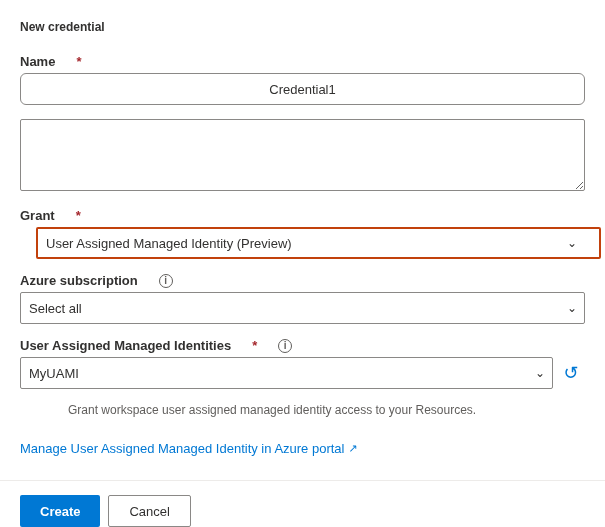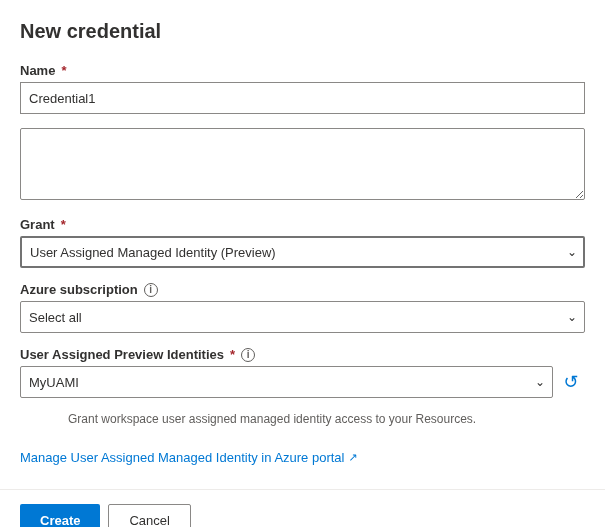--- a/index.html
+++ b/index.html
@@ -16,34 +16,34 @@
       width: 605px;
       min-height: 527px;
     }
 
     .page-container {
       padding: 20px 20px 0 20px;
       max-width: 605px;
     }
 
     .page-title {
-      font-size: 20px;
+      font-size: 12px;
       font-weight: 600;
       color: #323130;
       margin-bottom: 20px;
     }
 
     .form-group {
       margin-bottom: 14px;
     }
 
     .form-label {
       display: flex;
       align-items: center;
-      gap: 6px;
+      gap: 21px;
       font-size: 13px;
       font-weight: 600;
       color: #323130;
       margin-bottom: 4px;
     }
 
     .form-label .required {
       color: #a4262c;
       font-weight: 600;
     }
@@ -60,26 +60,27 @@
       font-size: 10px;
       font-weight: 700;
       cursor: pointer;
       flex-shrink: 0;
     }
 
     .form-input {
       width: 100%;
       height: 32px;
       border: 1px solid #8a8886;
-      border-radius: 0;
+      border-radius: 6px;
       padding: 0 8px;
       font-size: 13px;
       color: #323130;
       background: #ffffff;
       outline: none;
+      text-align: center;
     }
 
     .form-textarea {
       width: 100%;
       height: 72px;
       border: 1px solid #8a8886;
       border-radius: 2px;
       padding: 6px 8px;
       font-size: 13px;
       color: #323130;
@@ -102,21 +103,22 @@
       font-size: 13px;
       color: #323130;
       background: #ffffff;
       outline: none;
       appearance: none;
       -webkit-appearance: none;
       cursor: pointer;
     }
 
     .form-select.highlighted {
-      border: 2px solid #737373;
+      border: 2px solid #c2410c;
+      margin-left: 16px;
     }
 
     .select-chevron {
       position: absolute;
       right: 8px;
       top: 50%;
       transform: translateY(-50%);
       pointer-events: none;
       color: #323130;
       font-size: 12px;
@@ -248,21 +250,21 @@
       <select class="form-select">
         <option>Select all</option>
       </select>
       <span class="select-chevron">⌄</span>
     </div>
   </div>
 
   
   <div class="form-group">
     <label class="form-label">
-      <span>User Assigned Preview Identities</span>
+      <span>User Assigned Managed Identities</span>
       <span class="required">*</span>
       <span class="info-icon">i</span>
     </label>
     <div class="select-with-refresh">
       <div class="form-select-wrapper">
         <select class="form-select">
           <option>MyUAMI</option>
         </select>
         <span class="select-chevron">⌄</span>
       </div>

